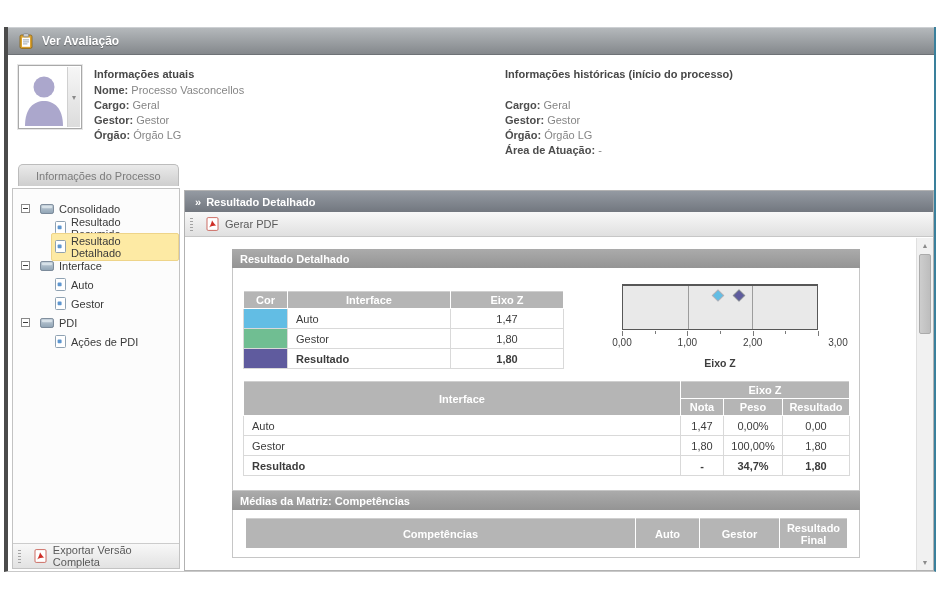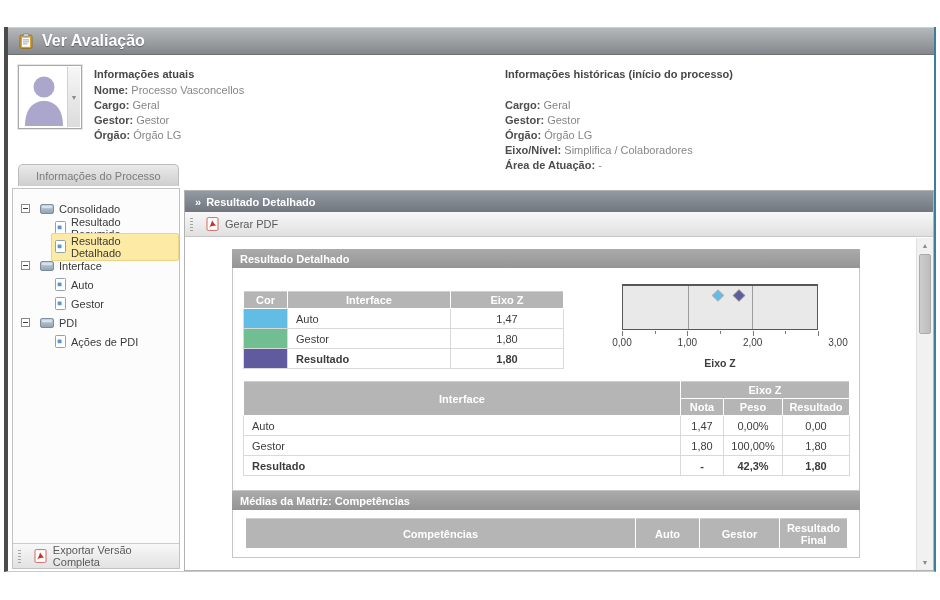--- a/index.html
+++ b/index.html
@@ -7,21 +7,21 @@
   body { font-family:"Liberation Sans", sans-serif; }
   .page { position:relative; width:940px; height:600px; background:#fff; overflow:hidden; }
 
   
   .window { position:absolute; left:4px; top:27px; width:932px; height:545px; background:#fff;
             border-left:4px solid #4b4b4b; border-right:2px solid #3a809c; border-bottom:1px solid #c9c9c9; }
 
   
   .titlebar { height:28px; background:linear-gradient(#b6babd,#84888c); border-bottom:1px solid #6e7276;
               box-shadow:inset 0 1px 0 #cdd0d3; display:flex; align-items:center; gap:8px; padding-left:10px; }
-  .titlebar .title { color:#fff; font-weight:bold; font-size:16px; text-shadow:0 1px 1px rgba(0,0,0,.35); }
+  .titlebar .title { color:#fff; font-weight:bold; font-size:12px; text-shadow:0 1px 1px rgba(0,0,0,.35); }
 
   
   .infopanel { position:relative; height:107px; background:#fff; }
   .avatar-box { position:absolute; left:10px; top:10px; width:64px; height:64px; background:#fff;
                 border:1px solid #a9a9a9; box-shadow:0 0 0 1px #e6e6e6; }
   .avatar-sil { position:absolute; left:2px; top:2px; width:46px; height:58px; overflow:hidden; }
   .avatar-strip { position:absolute; right:1px; top:1px; bottom:1px; width:13px;
                   background:linear-gradient(#f6f6f6,#dcdcdc); border-left:1px solid #d0d0d0;
                   display:flex; align-items:center; justify-content:center; color:#8a8a8a; font-size:8px; cursor:pointer; }
   .infoblock { position:absolute; top:12px; font-size:11px; line-height:15px; }
@@ -158,21 +158,20 @@
         <div><span class="flabel">Cargo:</span> <span class="fvalue">Geral</span></div>
         <div><span class="flabel">Gestor:</span> <span class="fvalue">Gestor</span></div>
         <div><span class="flabel">Órgão:</span> <span class="fvalue">Órgão LG</span></div>
       </div>
 
       <div class="infoblock historic">
         <div class="ihead spaced">Informações históricas (início do processo)</div>
         <div><span class="flabel">Cargo:</span> <span class="fvalue">Geral</span></div>
         <div><span class="flabel">Gestor:</span> <span class="fvalue">Gestor</span></div>
         <div><span class="flabel">Órgão:</span> <span class="fvalue">Órgão LG</span></div>
-        <div><span class="flabel">Eixo/Nível:</span> <span class="fvalue">Simplifica / Colaboradores</span></div>
         <div><span class="flabel">Área de Atuação:</span> <span class="fvalue">-</span></div>
       </div>
     </div>
 
     <div class="tabs">
       <div class="tab inactive">
           <span>Informações do Processo</span>
         </div>
     </div>
 
@@ -412,21 +411,21 @@
                   </tr>
                   <tr>
                     <td>Gestor</td>
                     <td class="num">1,80</td>
                     <td class="num">100,00%</td>
                     <td class="num">1,80</td>
                   </tr>
                   <tr class="boldrow">
                     <td>Resultado</td>
                     <td class="num">-</td>
-                    <td class="num">42,3%</td>
+                    <td class="num">34,7%</td>
                     <td class="num">1,80</td>
                   </tr>
                 </tbody>
               </table>
             </div>
           </div>
 
           <div class="section second">
             <div class="sec-header">
               <span>Médias da Matriz: Competências</span>

